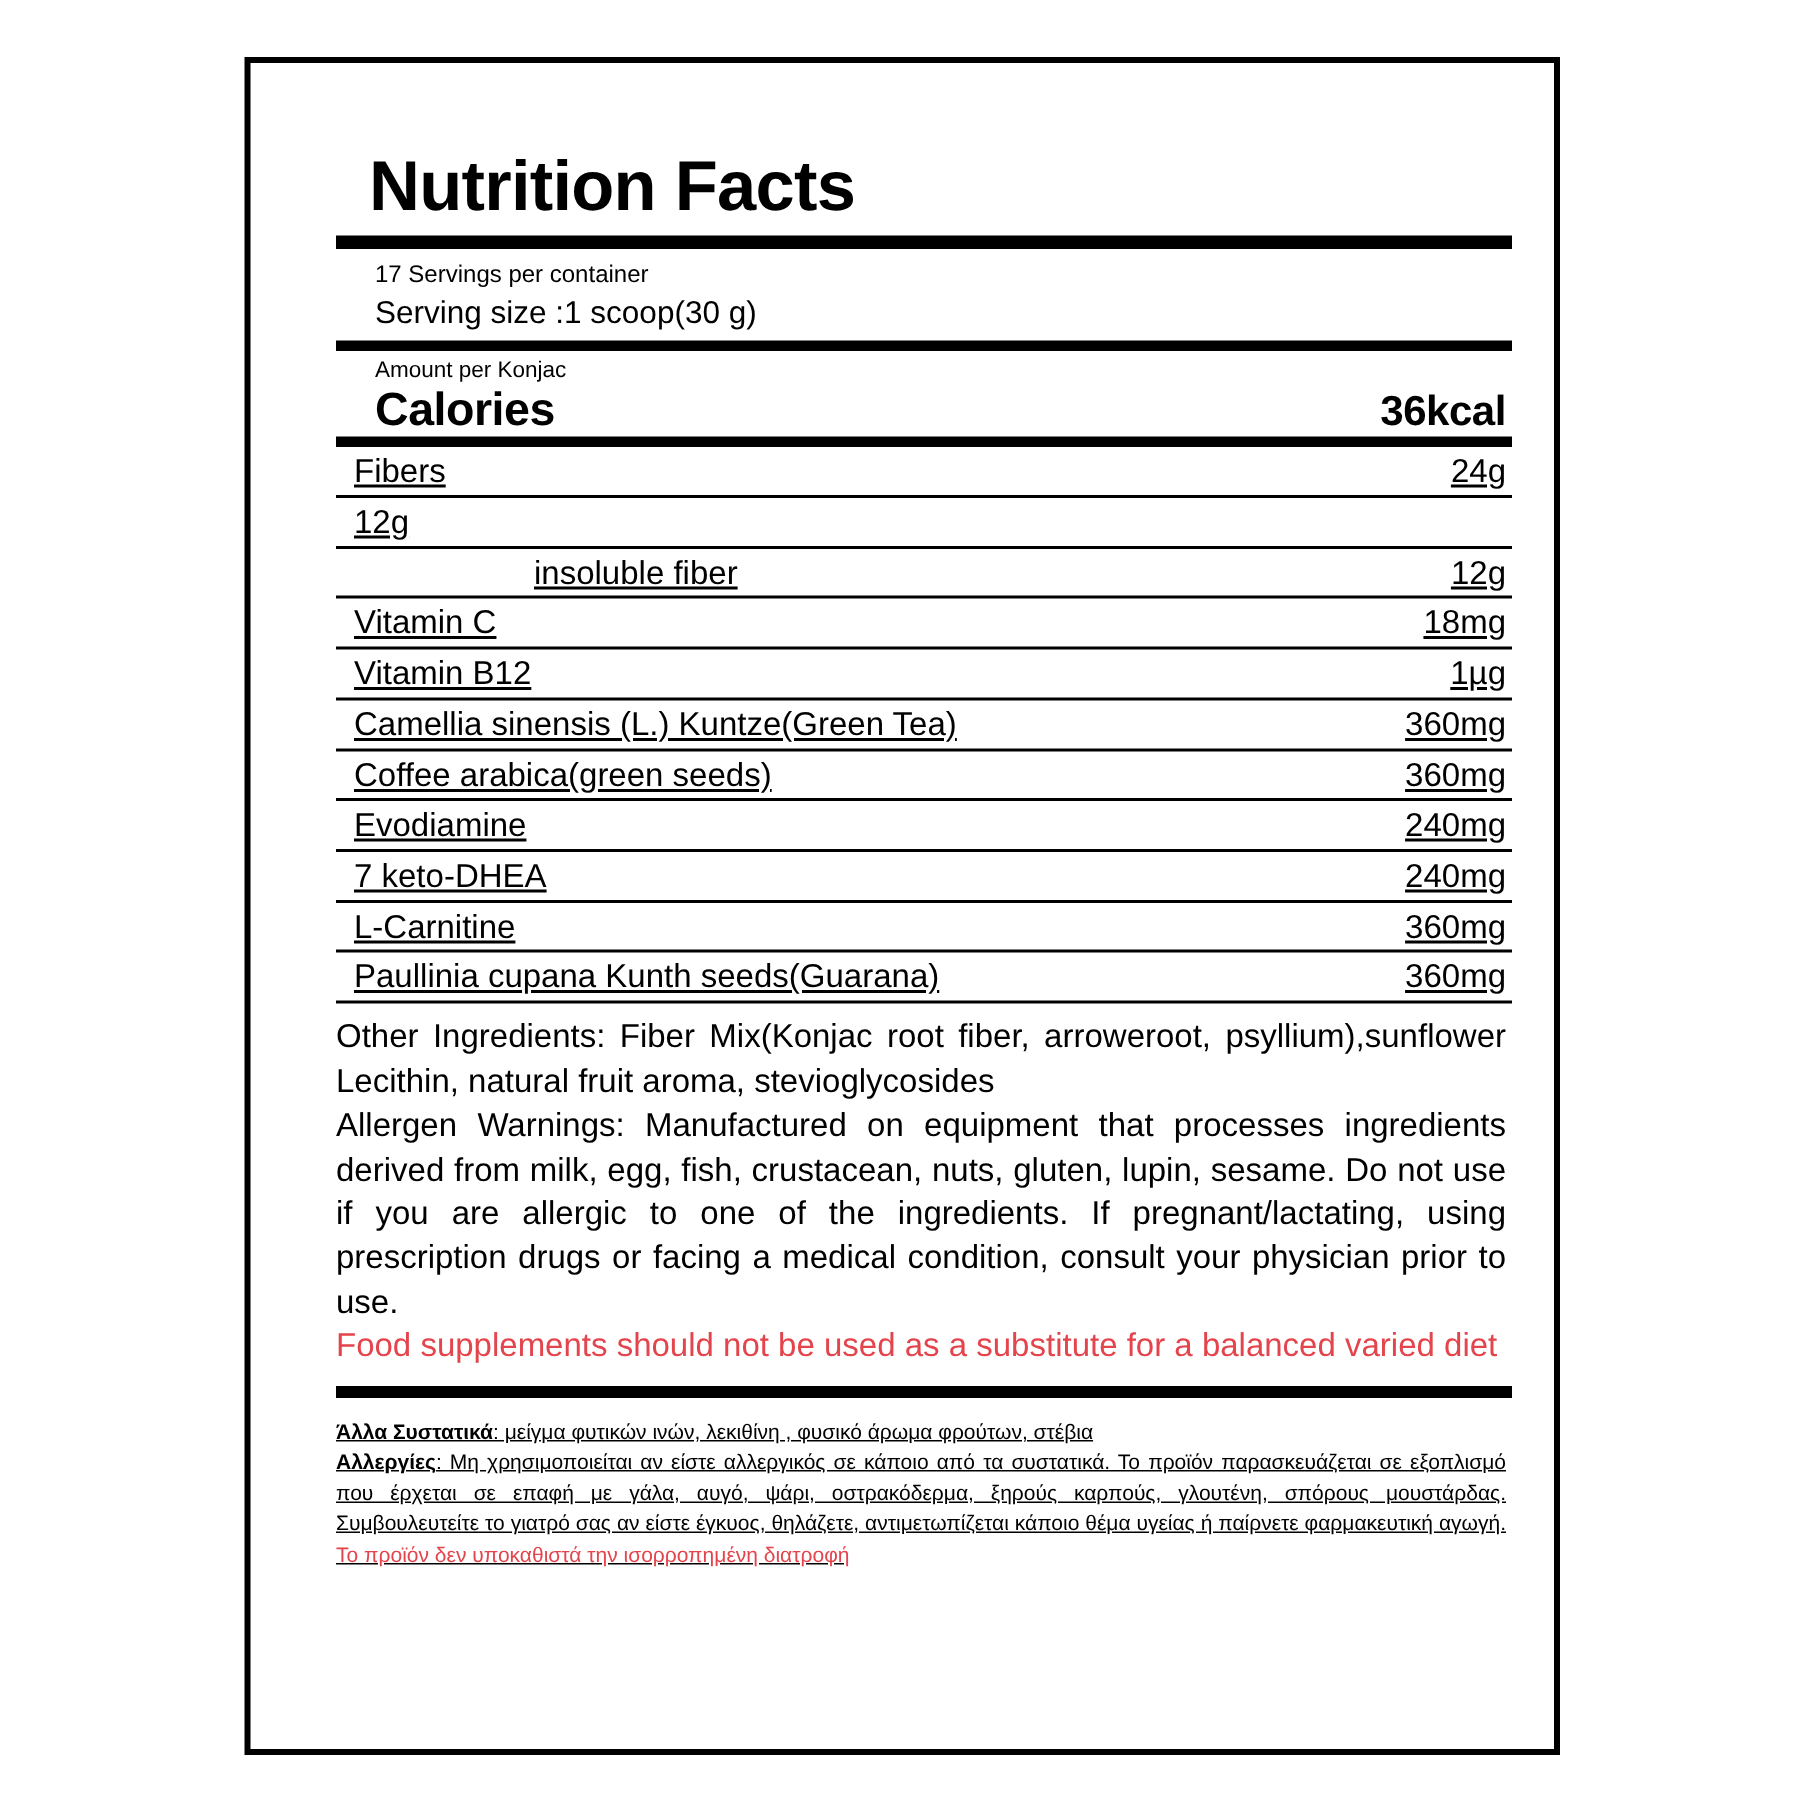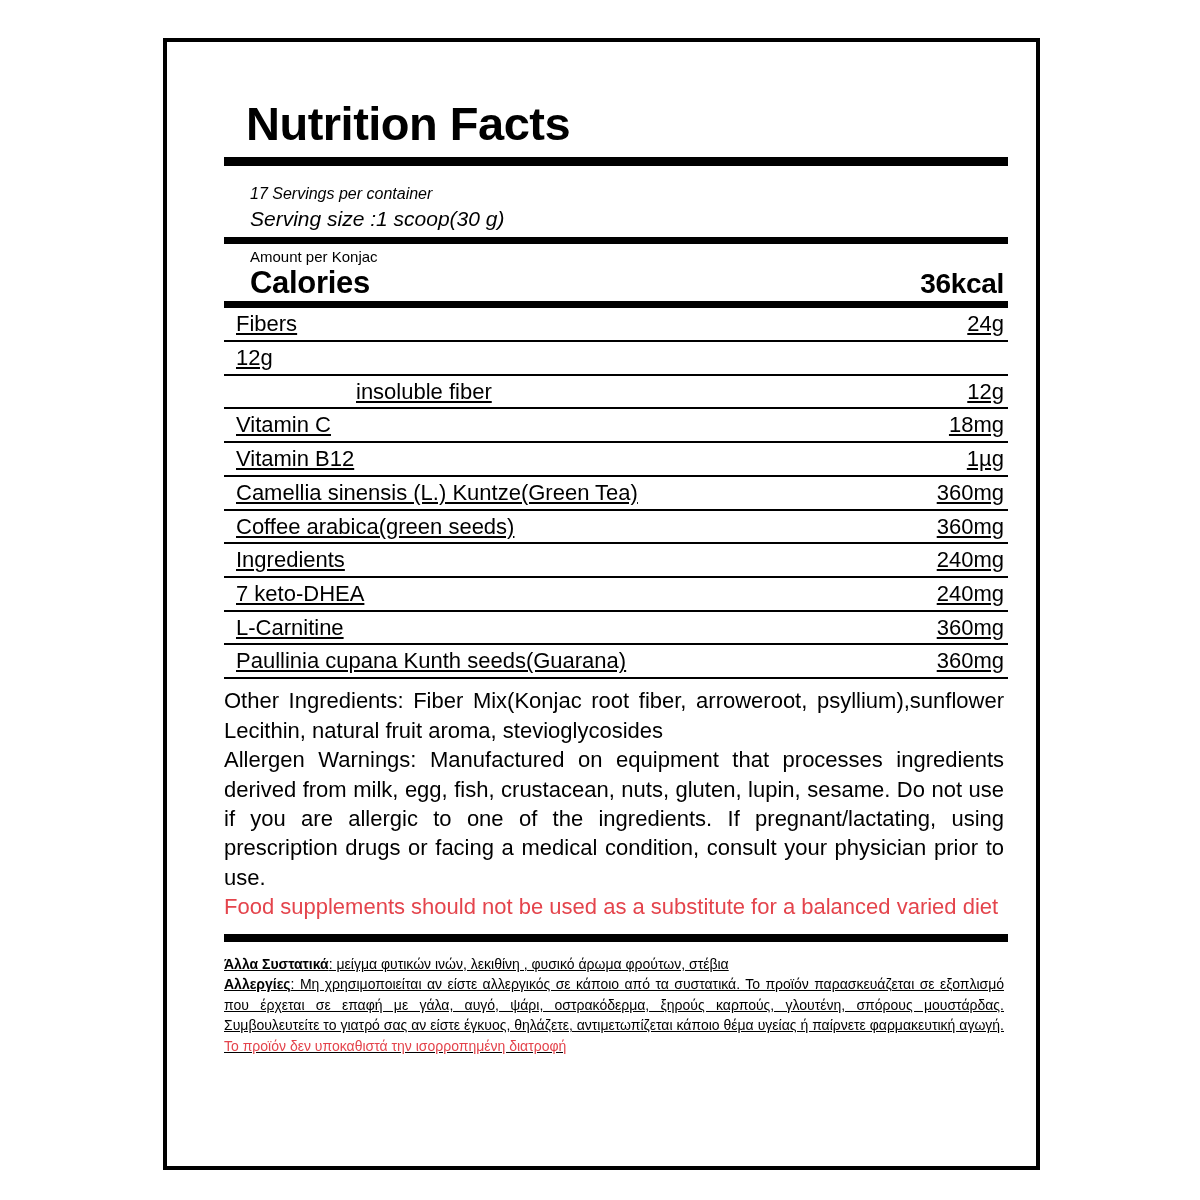--- a/index.html
+++ b/index.html
@@ -52,22 +52,21 @@
     background: #000;
     margin: 9px 0 0 0;
   }
   .bar-med {
     height: 7px;
     background: #000;
   }
 
   
   .servings {
-    padding: 18px 0 5px 26px;
-    font-style: italic;
+    padding: 8px 0 5px 26px;
   }
   .servings-count {
     font-size: 16px;
     line-height: 1.25;
     color: #000;
   }
   .serving-size {
     font-size: 21px;
     line-height: 1.3;
     color: #000;
@@ -217,21 +216,21 @@
         </div>
         <div class="nrow">
           <span class="nname">Camellia sinensis (L.) Kuntze(Green Tea)</span>
           <span class="nval">360mg</span>
         </div>
         <div class="nrow">
           <span class="nname">Coffee arabica(green seeds)</span>
           <span class="nval">360mg</span>
         </div>
         <div class="nrow">
-          <span class="nname">Ingredients</span>
+          <span class="nname">Evodiamine</span>
           <span class="nval">240mg</span>
         </div>
         <div class="nrow">
           <span class="nname">7 keto-DHEA</span>
           <span class="nval">240mg</span>
         </div>
         <div class="nrow">
           <span class="nname">L-Carnitine</span>
           <span class="nval">360mg</span>
         </div>

